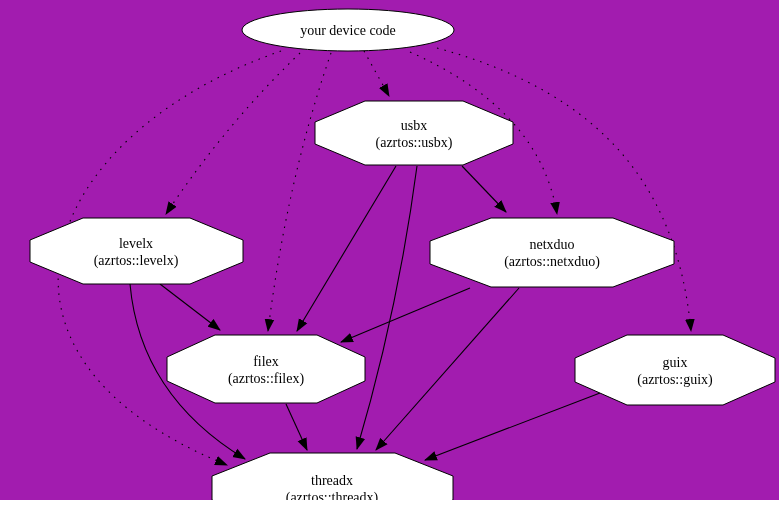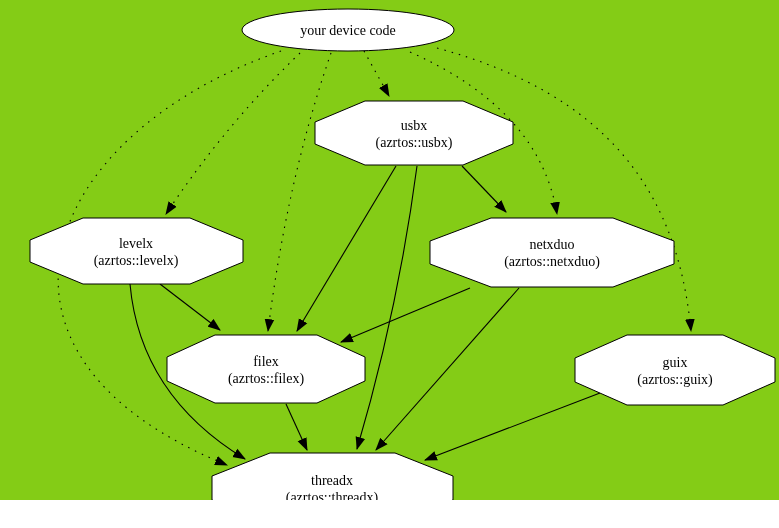--- a/index.html
+++ b/index.html
@@ -4,21 +4,21 @@
 <style>
   html, body {
     margin: 0;
     padding: 0;
     background: #ffffff;
   }
   .canvas {
     position: relative;
     width: 779px;
     height: 500px;
-    background: #84cc16;
+    background: #a21caf;
     overflow: hidden;
   }
   svg {
     display: block;
     font-family: "Liberation Serif", "DejaVu Serif", serif;
   }
   .node-shape {
     fill: #ffffff;
     stroke: #000000;
     stroke-width: 1;

